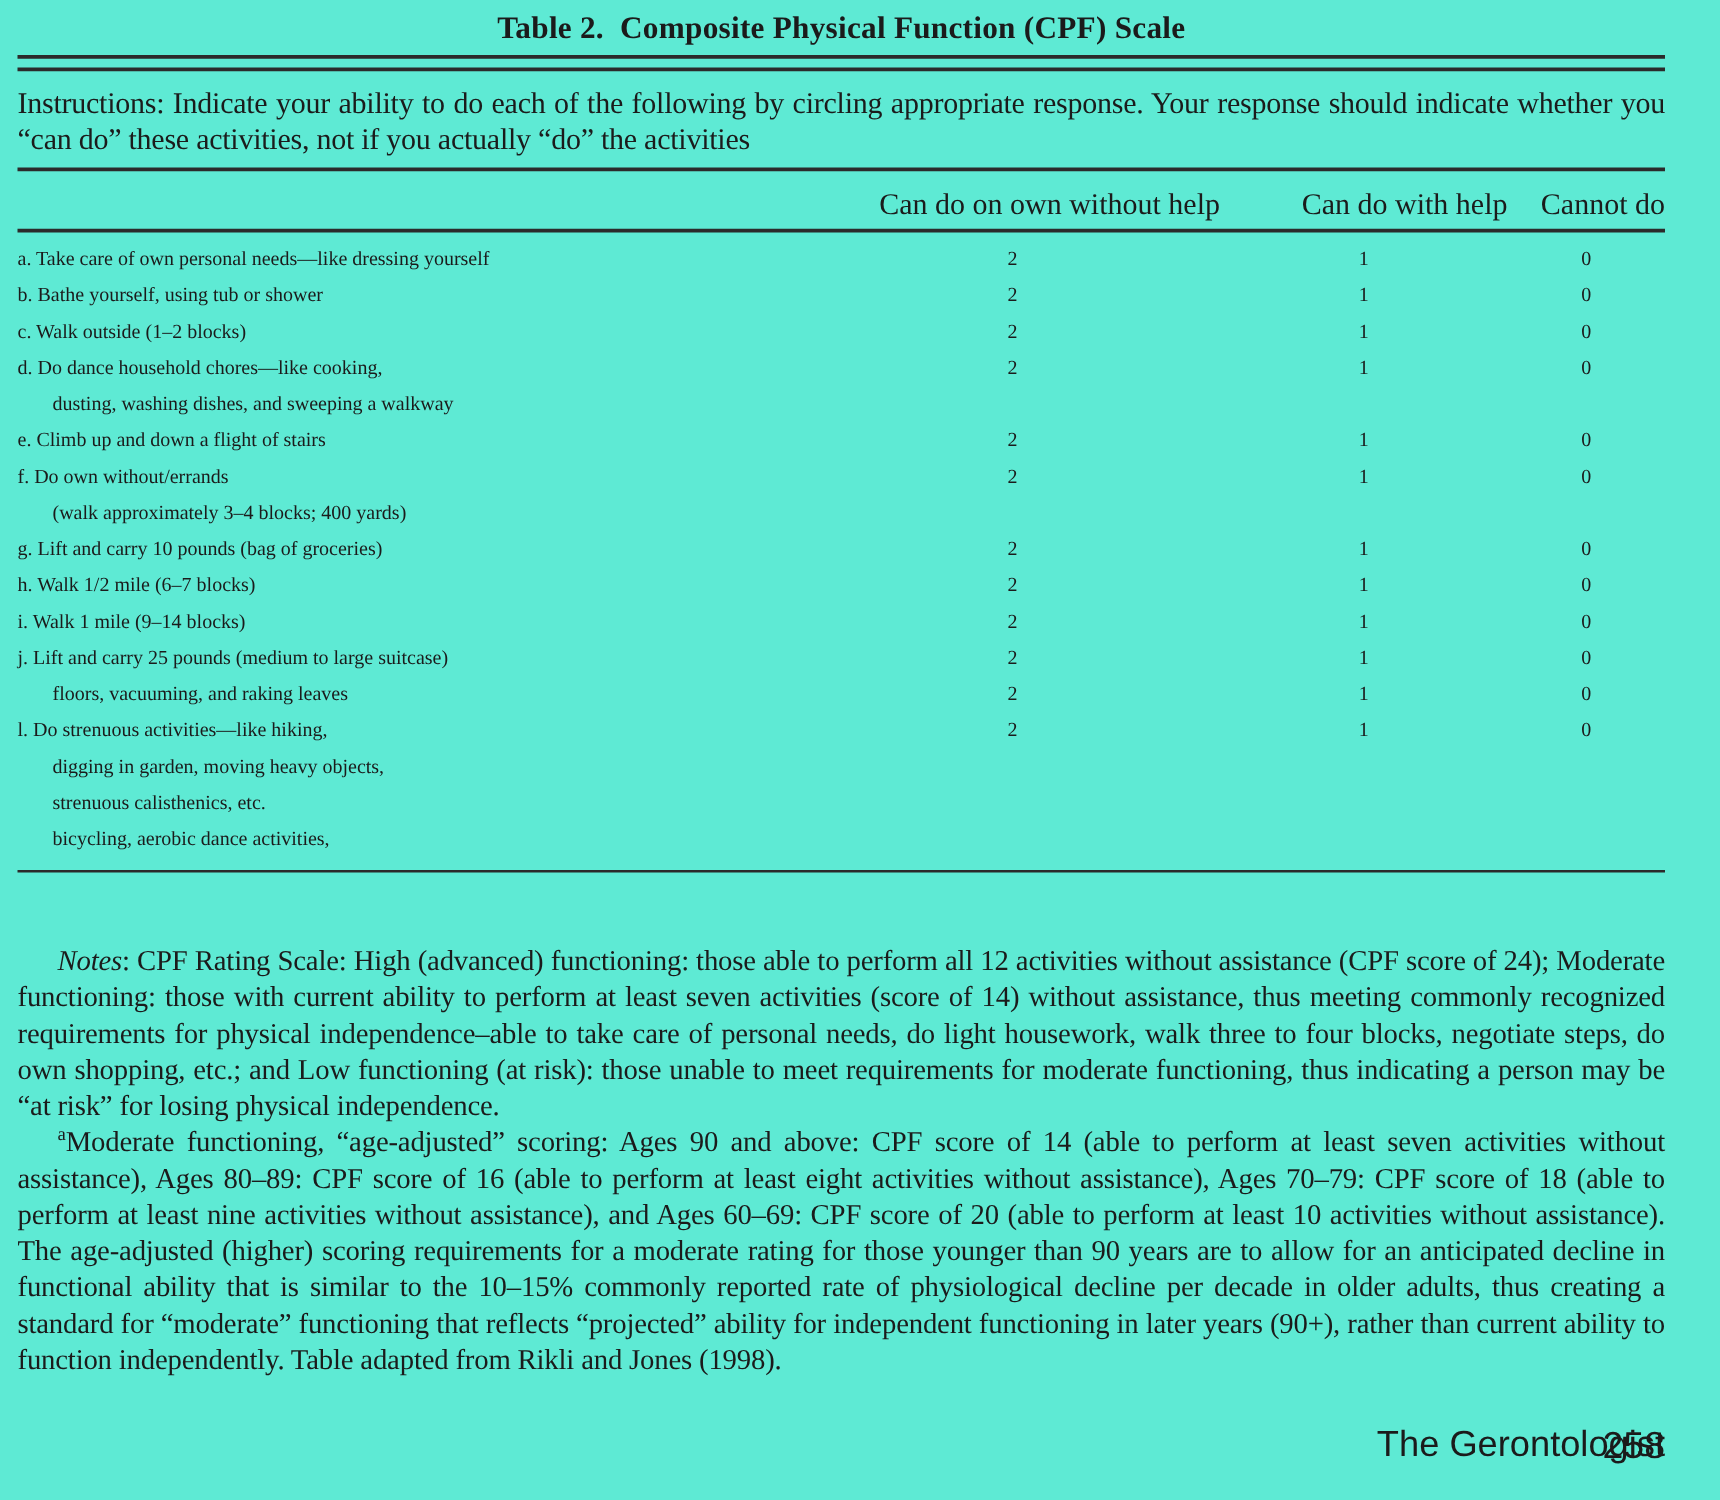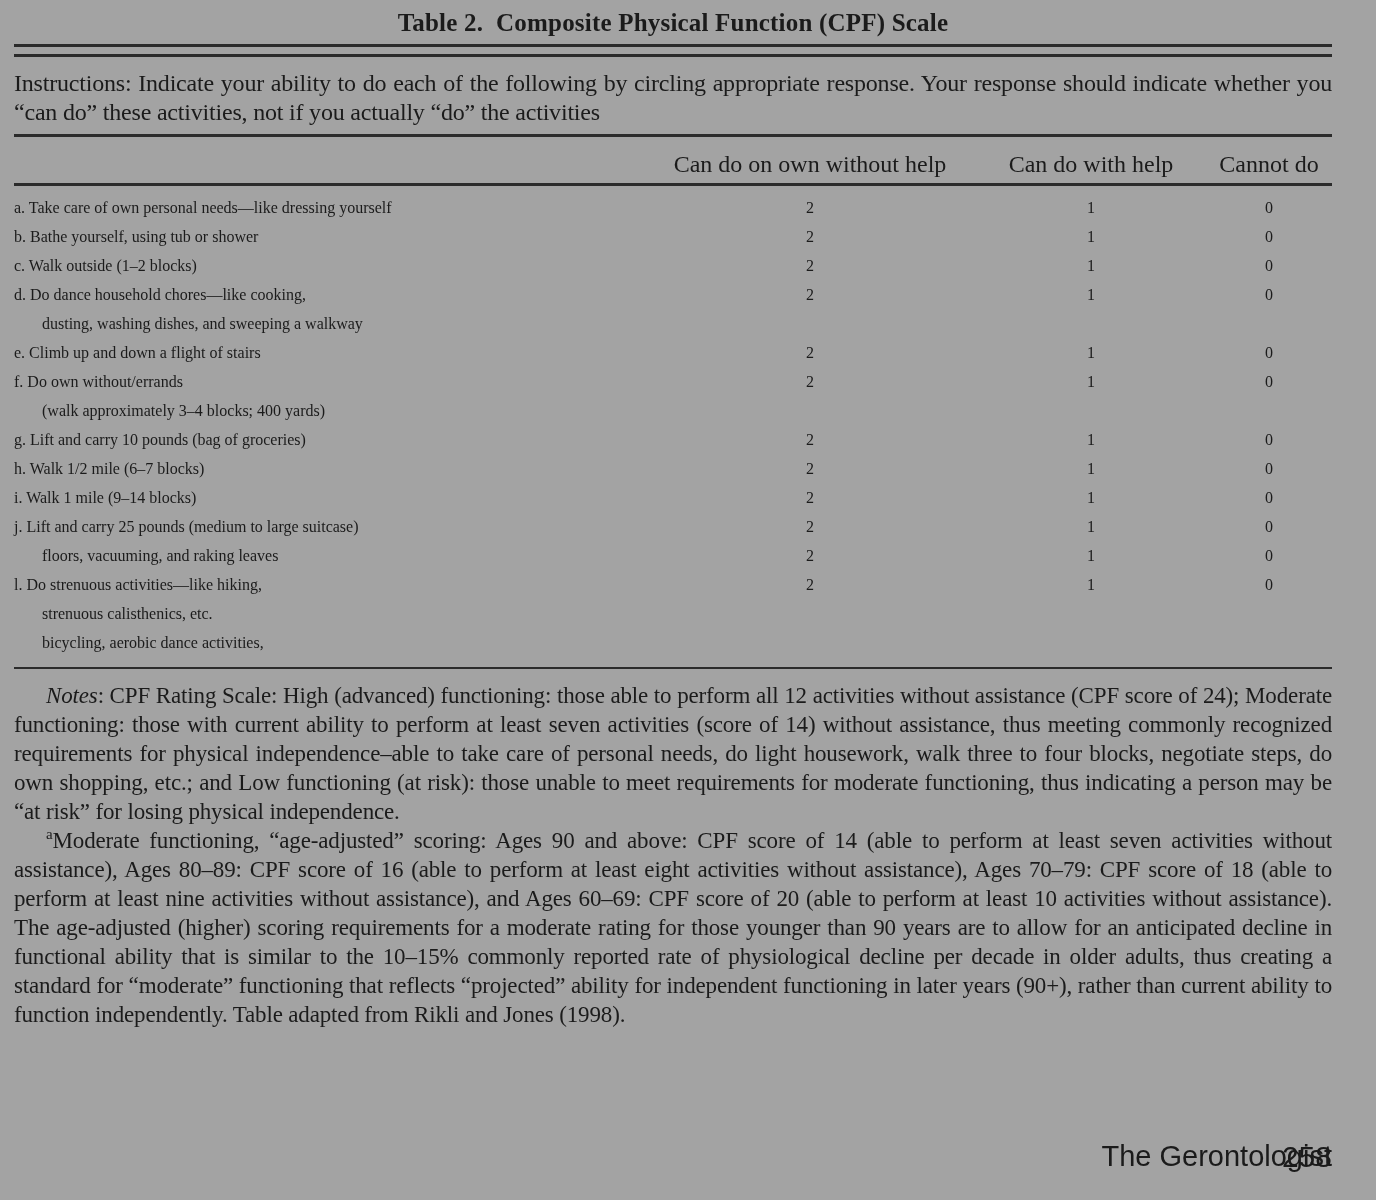--- a/index.html
+++ b/index.html
@@ -1,20 +1,20 @@
 <!DOCTYPE html>
 <html><head>
 <meta charset="utf-8">
 <style>
   html, body { margin: 0; padding: 0; background: #ffffff; }
   .page {
     position: relative;
     width: 1376px;
     height: 1200px;
-    background: #a3a3a3;
+    background: #5eead4;
     overflow: hidden;
     font-family: "Liberation Serif", "DejaVu Serif", serif;
     color: #1b1b1b;
   }
   .content {
     position: absolute;
     left: 14px;
     top: 0;
     width: 1318px;
   }
@@ -42,27 +42,27 @@
   .rule { border-top: 2px solid #2b2b2b; }
   .rule.thick { border-top: 3px solid #2b2b2b; }
   .rule.below-instructions { margin-top: 7px; }
   .rule.below-header { margin-top: 4px; }
   .rule.above-notes { margin-top: 8px; }
   .grid {
     display: grid;
     grid-template-columns: 630px 332px 230px 126px;
   }
   .thead { padding-top: 13px; font-size: 24px; line-height: 29px; }
-  .thead .cell.num { text-align: center; }
+  .thead .cell.num { text-align: right; }
   .tbody { padding-top: 7px; padding-bottom: 2px; font-size: 16px; line-height: 29px; }
   .trow .cell.num { text-align: center; align-self: start; }
   .cell.act { overflow: visible; }
   .actline { white-space: nowrap; }
   .actline.cont { padding-left: 28px; }
-  .notes { padding-top: 12px; }
+  .notes { padding-top: 28px; margin-top: 28px; }
   .note-para {
     margin: 0;
     font-size: 23px;
     line-height: 29px;
     letter-spacing: -0.15px;
     text-align: justify;
     text-indent: 32px;
   }
   .note-para i { font-style: italic; }
   .note-para sup { font-size: 15px; line-height: 0; }
@@ -196,20 +196,21 @@
           <div class="cell act">
             <div class="actline cont">floors, vacuuming, and raking leaves</div>
           </div>
           <div class="cell num">2</div>
           <div class="cell num">1</div>
           <div class="cell num">0</div>
         </div>
         <div class="trow grid">
           <div class="cell act">
             <div class="actline">l. Do strenuous activities—like hiking,</div>
+            <div class="actline cont">digging in garden, moving heavy objects,</div>
             <div class="actline cont">strenuous calisthenics, etc.</div>
             <div class="actline cont">bicycling, aerobic dance activities,</div>
           </div>
           <div class="cell num">2</div>
           <div class="cell num">1</div>
           <div class="cell num">0</div>
         </div>
       </div>
 
     <div class="rule above-notes"></div>

